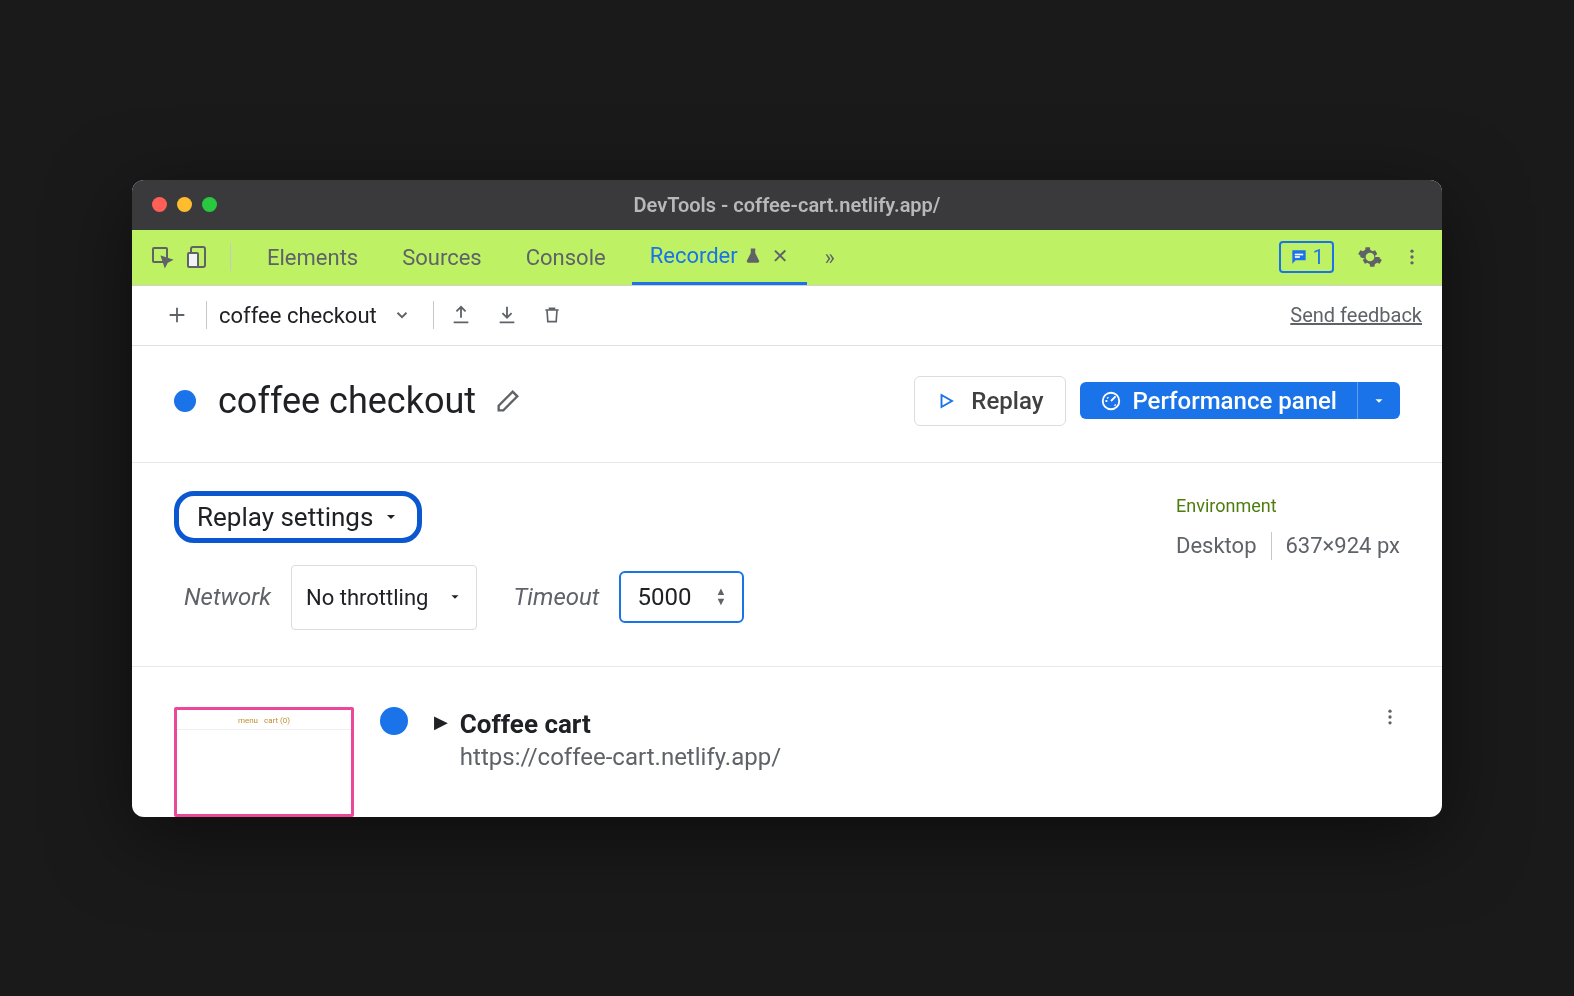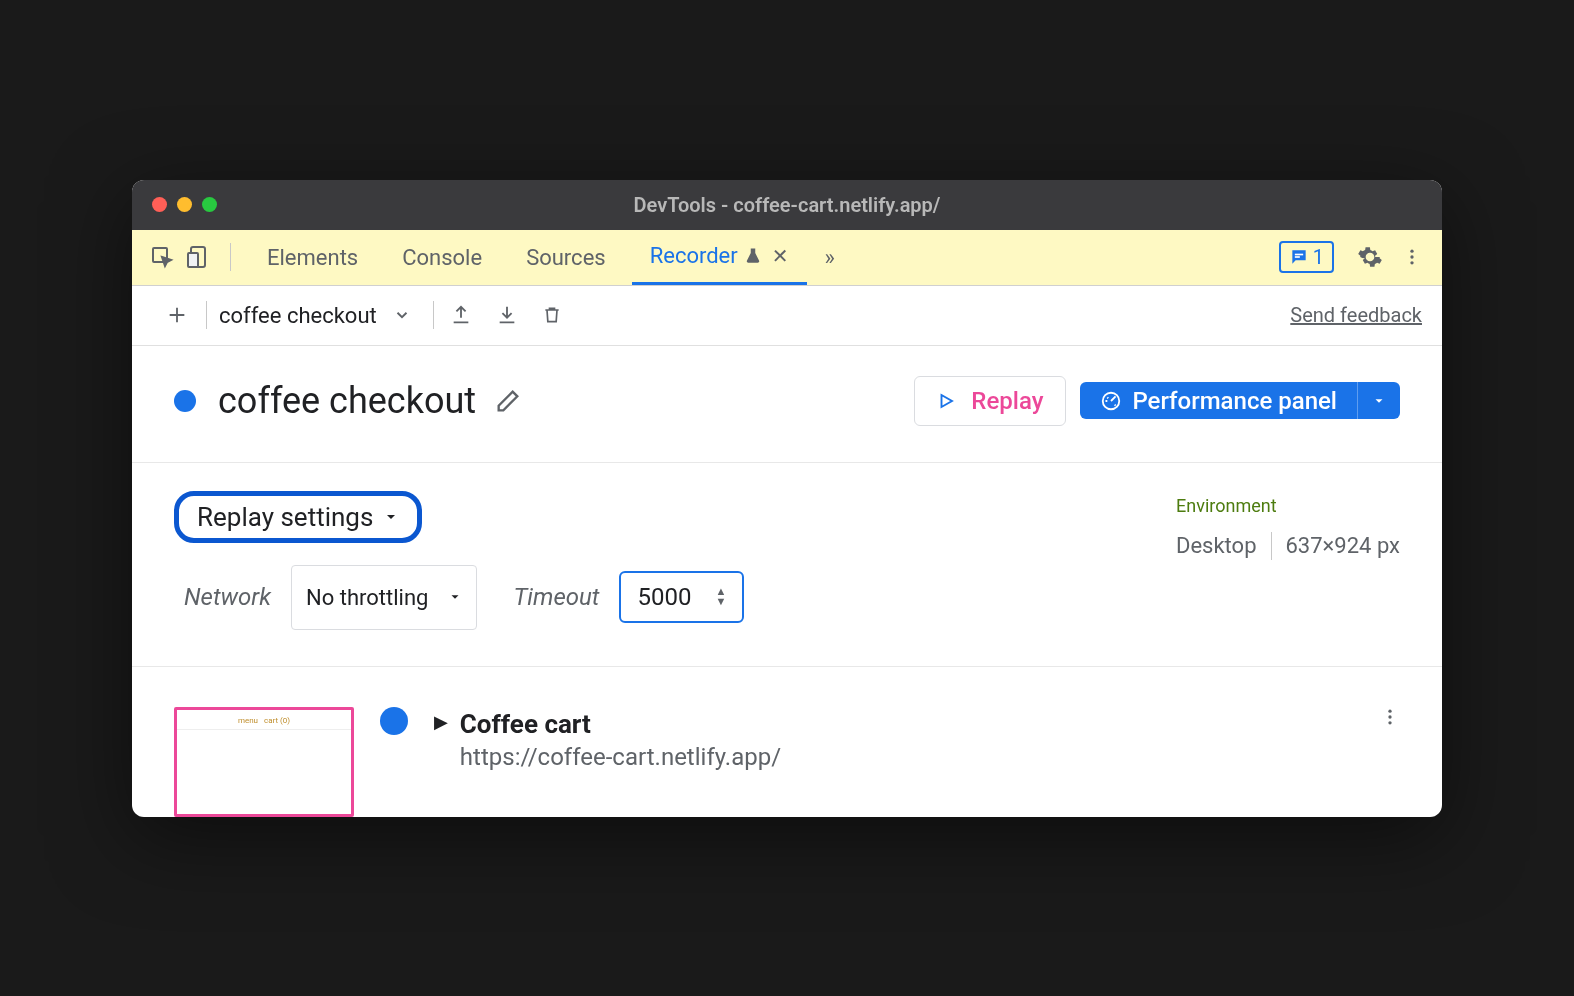--- a/index.html
+++ b/index.html
@@ -6,21 +6,21 @@
   body { background: #1a1a1a; width: 1574px; height: 996px; display: flex; align-items: center; justify-content: center; }
   .window { width: 1310px; background: #fff; border-radius: 12px; overflow: hidden; box-shadow: 0 20px 80px rgba(0,0,0,0.5); }
   .titlebar { background: #3a3a3d; height: 50px; display: flex; align-items: center; padding: 4px 20px; position: relative; }
   .traffic { display: flex; gap: 10px; }
   .tl { width: 15px; height: 15px; border-radius: 50%; }
   .tl.red { background: #ff5f57; }
   .tl.yel { background: #ffbd2e; }
   .tl.grn { background: #28c840; }
   .titletext { position: absolute; left: 0; right: 0; text-align: center; color: #b8b8b8; font-size: 20px; font-weight: 600; pointer-events: none; }
   
-  .tabbar { background: #fef9c3; height: 56px; display: flex; align-items: center; padding: 0 16px; border-bottom: 1px solid #d0d0d0; gap: 8px; }
+  .tabbar { background: #bef264; height: 56px; display: flex; align-items: center; padding: 0 16px; border-bottom: 1px solid #d0d0d0; gap: 8px; }
   .toolicon { width: 28px; height: 28px; display: flex; align-items: center; justify-content: center; color: #5f6368; }
   .divider { width: 1px; height: 28px; background: #c8c8c8; margin: 0 10px; }
   .tab { color: #5f6368; font-size: 22px; padding: 0 18px; cursor: pointer; height: 56px; display: flex; align-items: center; gap: 6px; }
   .tab.active { color: #1a73e8; border-bottom: 3px solid #1a73e8; }
   .tab .closex { color: #5f6368; margin-left: 4px; font-size: 20px; }
   .flask { font-size:18px; }
   .spacer { flex: 1; }
   .feedback-badge { display: flex; align-items: center; border: 2px solid #1a73e8; border-radius: 4px; padding: 2px 8px; gap: 4px; color: #1a73e8; font-size: 20px; }
   
   .subbar { height: 60px; display: flex; align-items: center; padding: 0 20px; border-bottom: 1px solid #e0e0e0; color: #202124; }
@@ -28,21 +28,21 @@
   .subbar .divider { margin: 0 4px; }
   .recname { font-size: 22px; padding: 0 16px 0 8px; flex-shrink:0; }
   .chev { color: #5f6368; }
   .iconbtn { color: #5f6368; padding: 0 12px; font-size: 22px; }
   .feedbacklink { text-decoration: underline; color: #5f6368; font-size: 20px; }
   
   .header { padding: 30px 42px 36px; display: flex; align-items: center; border-bottom: 1px solid #e8e8e8; }
   .dot { width: 22px; height: 22px; background: #1a73e8; border-radius: 50%; margin-right: 22px; }
   .bigtitle { font-size: 36px; color: #202124; font-weight: 400; }
   .editicon { margin-left: 18px; color: #5f6368; }
-  .replaybtn { border: 1px solid #dadce0; background: #fff; border-radius: 6px; height: 50px; padding: 0 22px; display: flex; align-items: center; color: #ec4899; font-size: 24px; font-weight: 500; gap: 16px; }
+  .replaybtn { border: 1px solid #dadce0; background: #fff; border-radius: 6px; height: 50px; padding: 0 22px; display: flex; align-items: center; color: #404040; font-size: 24px; font-weight: 500; gap: 16px; }
   .perfbtn { background: #1a73e8; color: #fff; border-radius: 6px; height: 37px; display: flex; align-items: center; font-size: 24px; font-weight: 500; margin-left: 14px; }
   .perfbtn .main { padding: 0 20px; display: flex; align-items: center; gap: 10px; }
   .perfbtn .drop { border-left: 1px solid rgba(255,255,255,0.3); padding: 0 14px; height: 100%; display: flex; align-items: center; }
   
   .settings { padding: 28px 42px 36px; border-bottom: 1px solid #e8e8e8; display:flex; justify-content:space-between; align-items:flex-start; }
   .replaysettings { display: inline-flex; align-items: center; gap: 10px; font-size: 26px; color: #202124; border: 5px solid #0b57d0; border-radius: 20px; padding: 6px 18px; }
   .settingsrow { display: flex; align-items: center; gap: 20px; margin-top: 22px; margin-left: 10px; }
   .lbl { color: #5f6368; font-size: 24px; font-style: italic; }
   .select { border: 1px solid #dadce0; border-radius: 4px; height: 65px; padding: 0 14px; display: flex; align-items: center; gap: 20px; font-size: 22px; color: #202124; background:#fff; }
   .numinput { border: 2px solid #1a73e8; border-radius: 6px; height: 52px; padding: 0 16px; display: flex; align-items: center; gap: 24px; font-size: 24px; color: #202124; }
@@ -87,22 +87,22 @@
         </svg>
     </div>
     <div class="toolicon">
       <svg width="24" height="24" viewBox="0 0 24 24" fill="none" stroke="#5f6368" stroke-width="2">
           <rect x="5" y="2" width="14" height="20" rx="2"></rect>
           <rect x="2" y="8" width="10" height="14" rx="1" fill="#f1f3f4"></rect>
         </svg>
     </div>
     <div class="divider"></div>
     <div class="tab">Elements</div>
+    <div class="tab">Sources</div>
     <div class="tab">Console</div>
-    <div class="tab">Sources</div>
     <div class="tab active">
       <span>Recorder</span>
       <span class="flask">
         <svg width="18" height="18" viewBox="0 0 24 24" fill="#5f6368">
             <path d="M9 2v6l-5 10a2 2 0 0 0 2 3h12a2 2 0 0 0 2-3l-5-10V2z"></path>
           </svg>
       </span>
       <span class="closex">✕</span>
     </div>
     <div class="tab" style="padding:0 10px">»</div>

